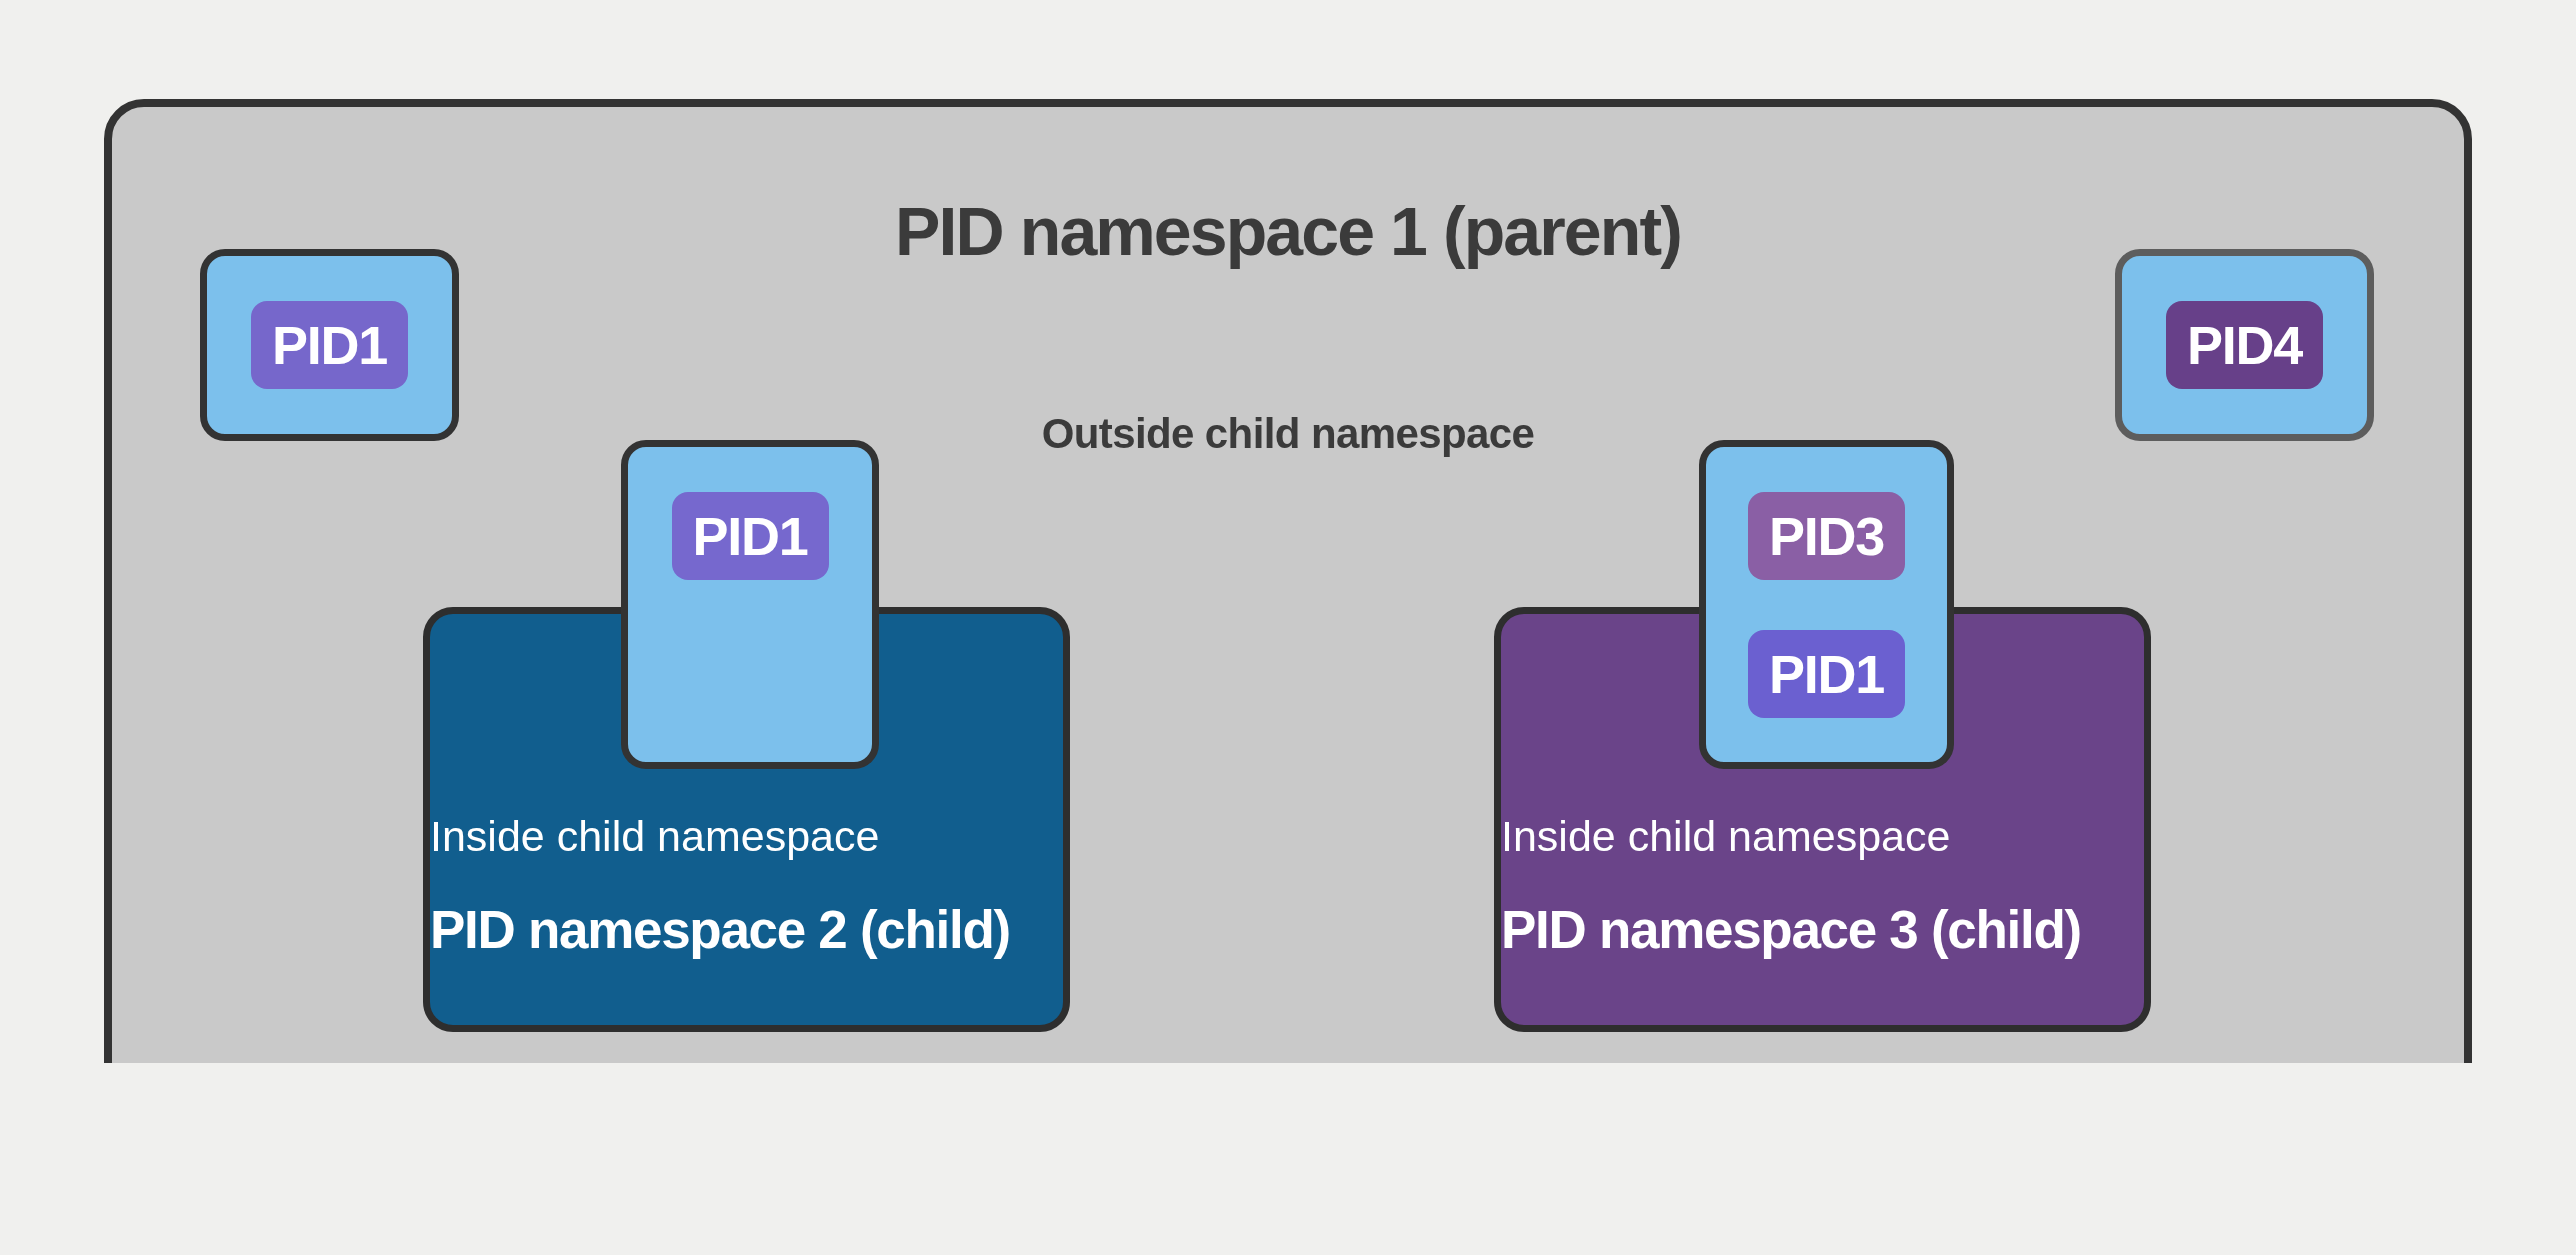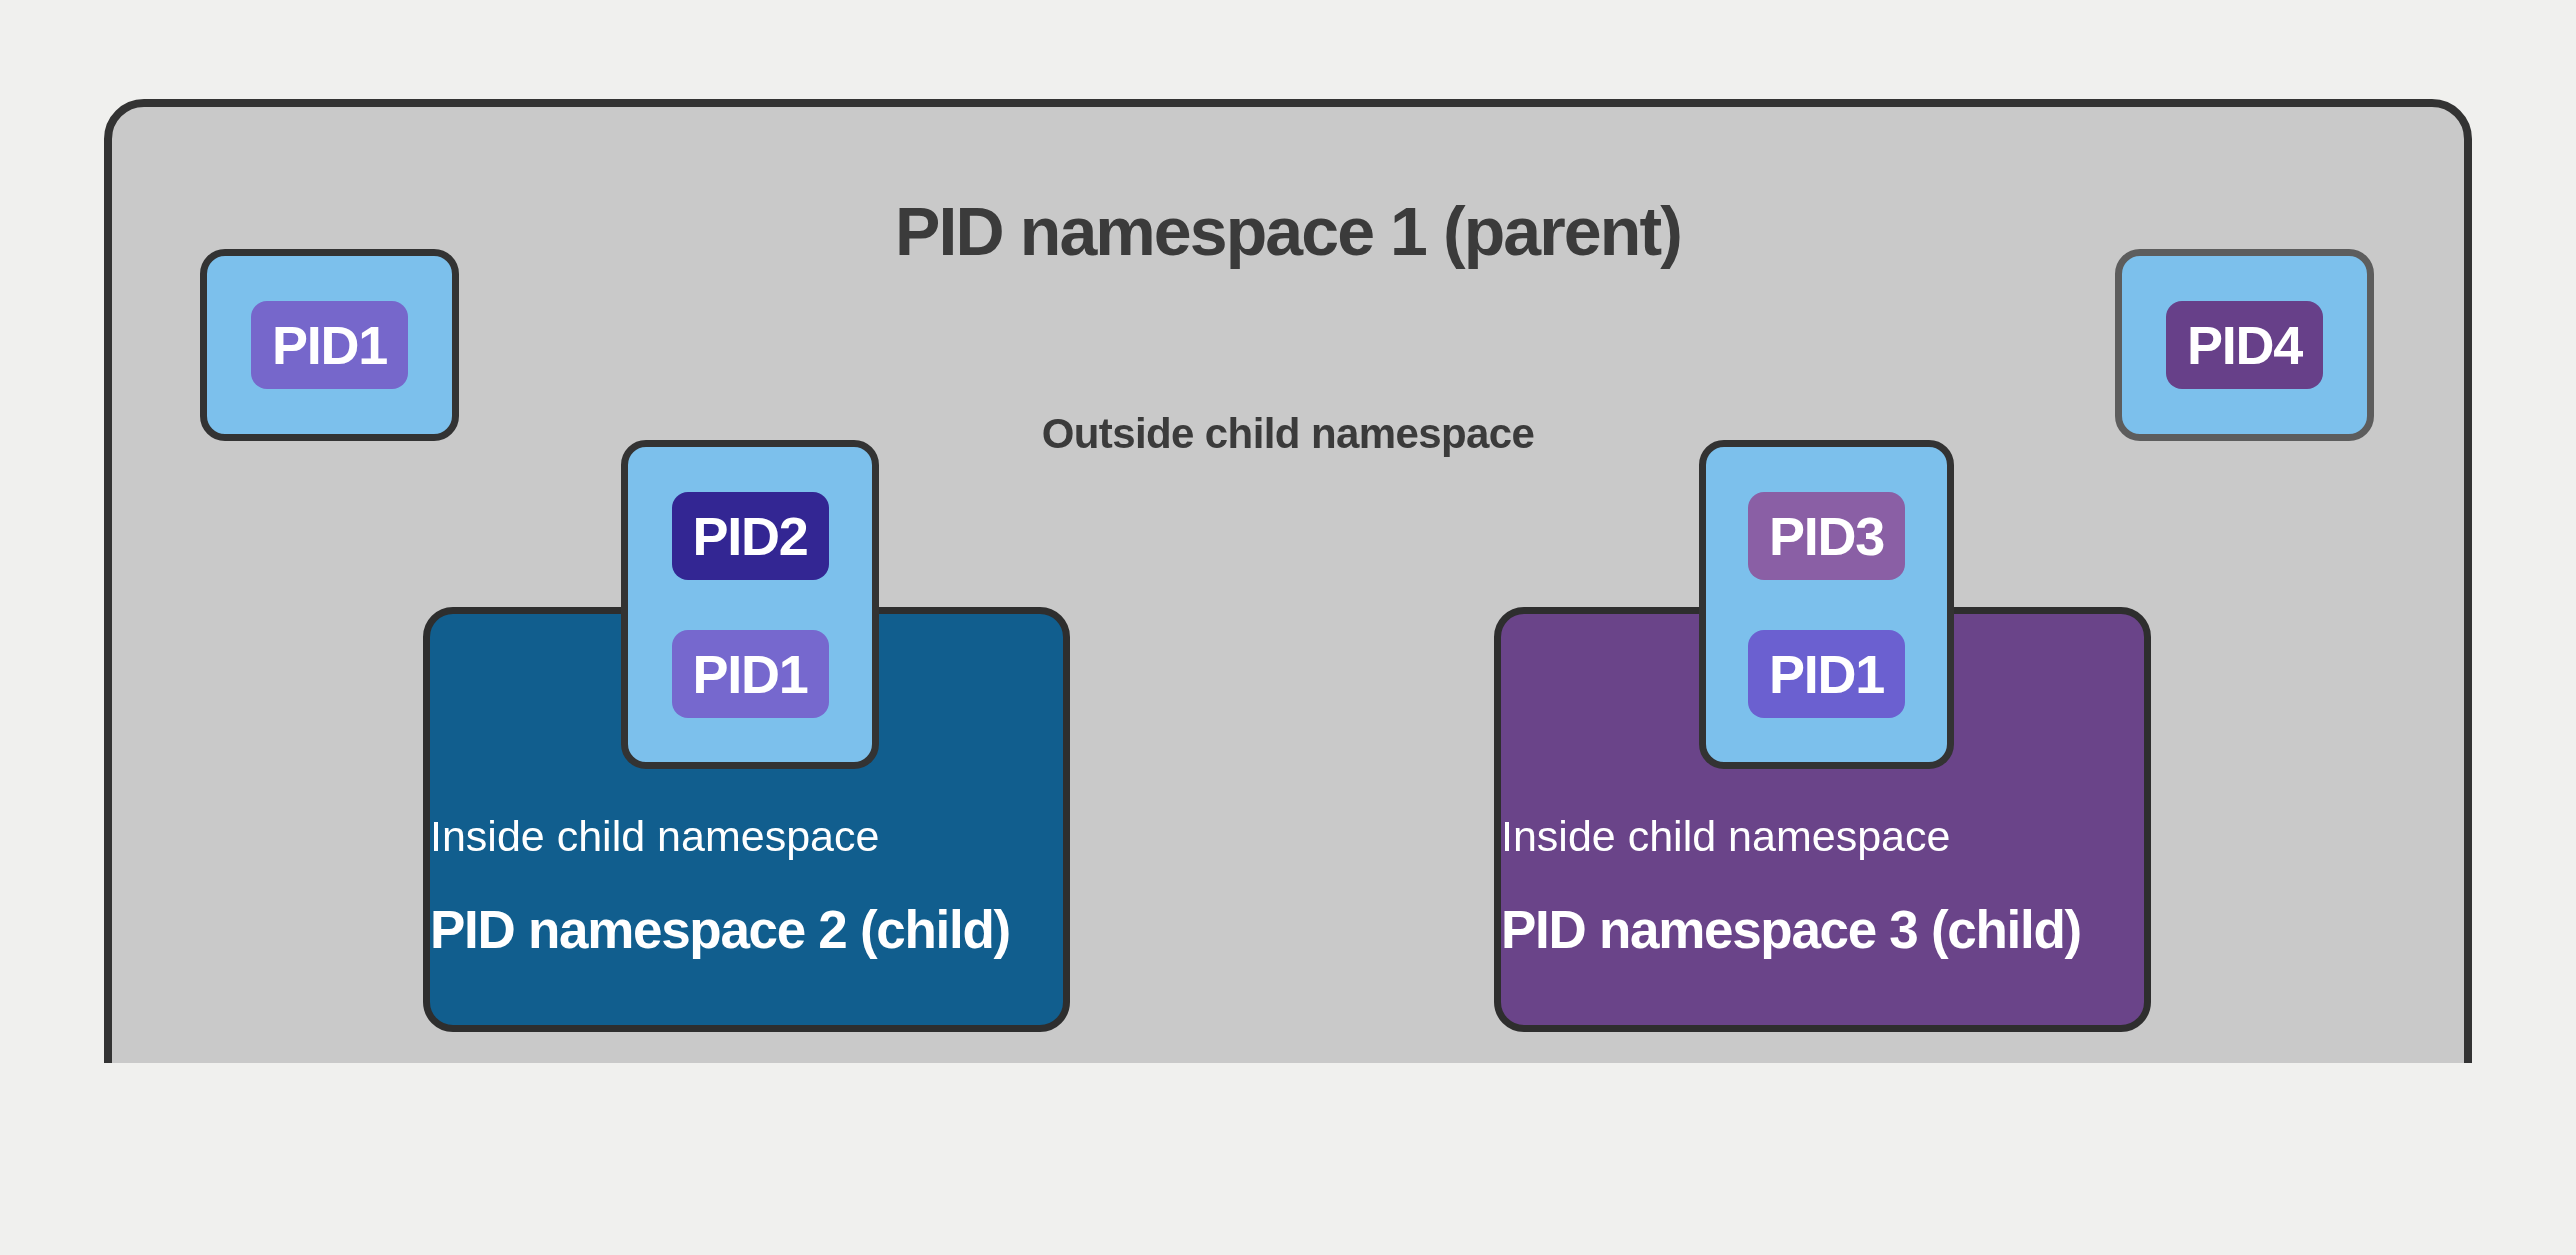--- a/index.html
+++ b/index.html
@@ -150,21 +150,20 @@
       <div class="ns-inside-label">Inside child namespace</div>
       <div class="ns-title">PID namespace 2 (child)</div>
     </div>
 
     <div class="ns-box" id="ns3">
       <div class="ns-inside-label">Inside child namespace</div>
       <div class="ns-title">PID namespace 3 (child)</div>
     </div>
 
     <div class="proc-box stack" id="bridge-left">
-      <div class="pid-badge badge-pid2">PID2</div>
       <div class="pid-badge badge-pid1-left">PID1</div>
     </div>
 
     <div class="proc-box stack" id="bridge-right">
       <div class="pid-badge badge-pid3">PID3</div>
       <div class="pid-badge badge-pid1-right">PID1</div>
     </div>
 
   </div>
 </div>

